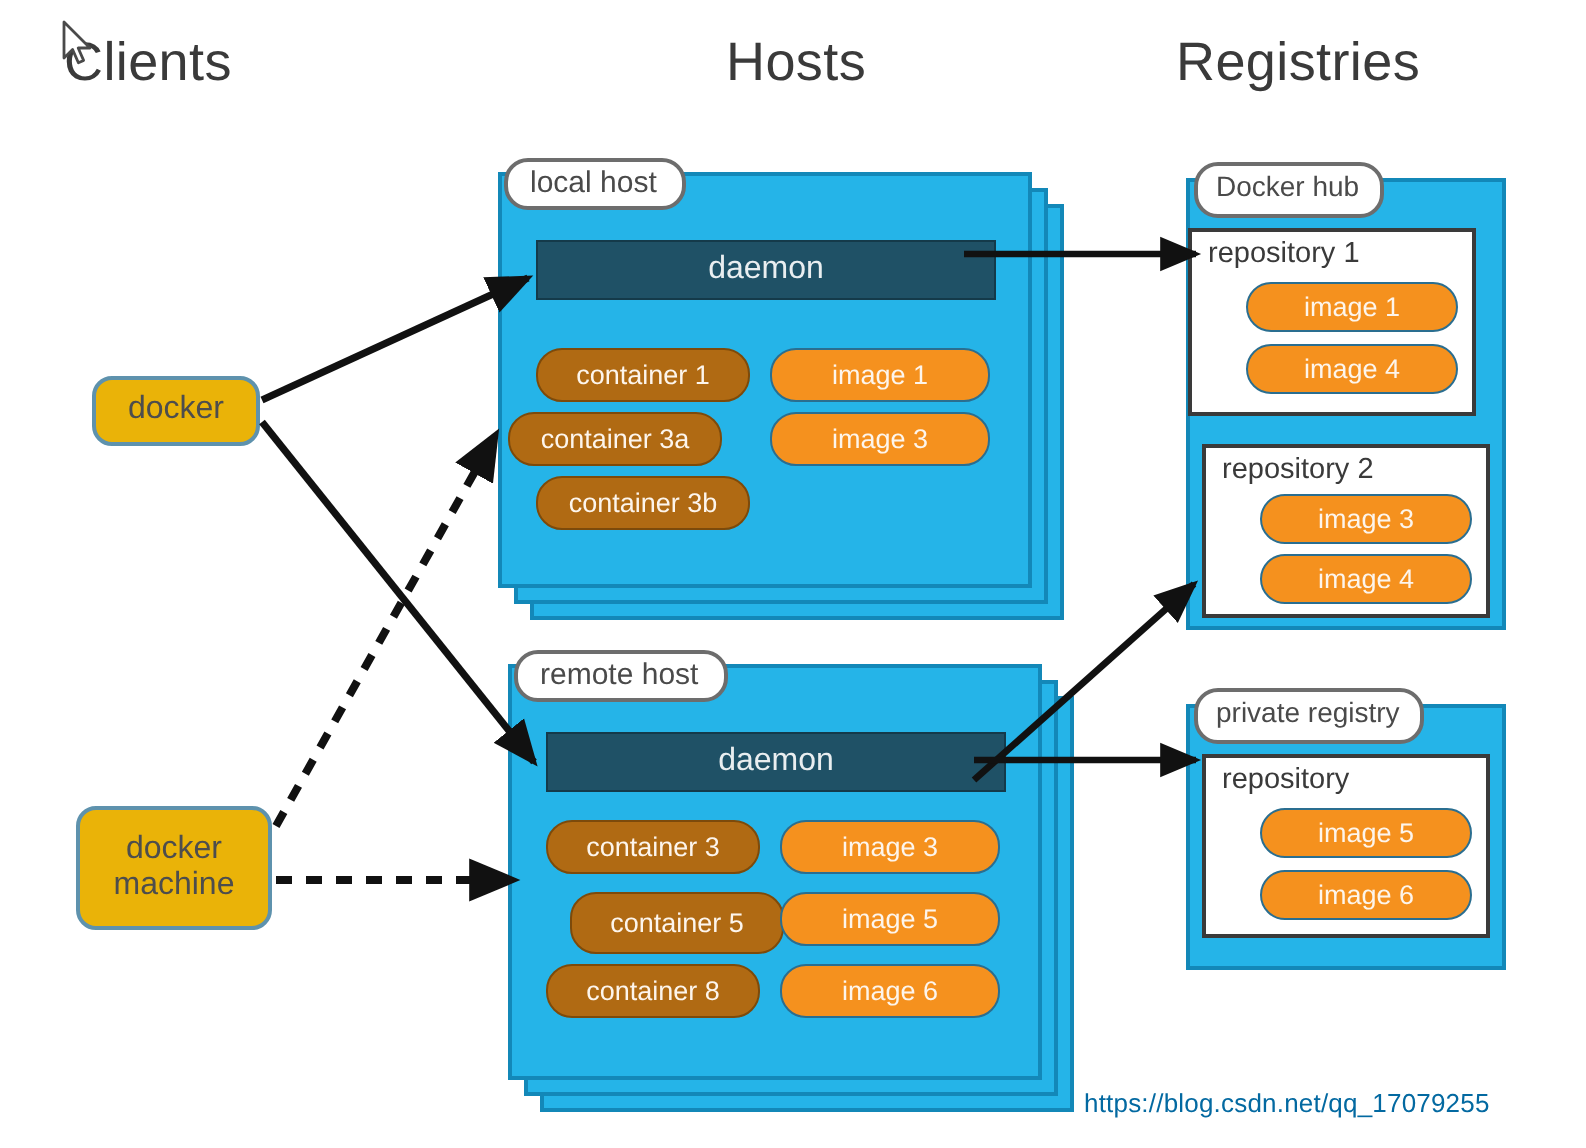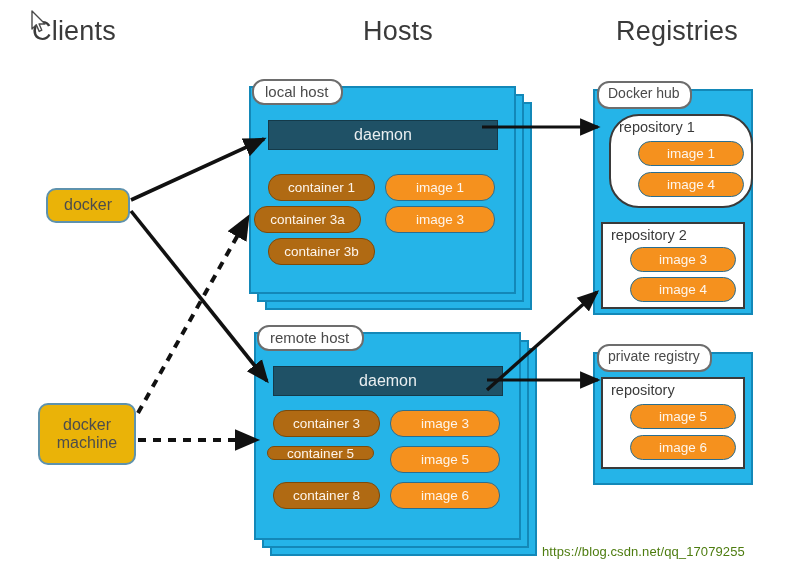--- a/index.html
+++ b/index.html
@@ -23,21 +23,21 @@
   .col-heading {
     position: absolute;
     font-size: 27px;
     color: #3a3a3a;
     font-weight: 400;
     letter-spacing: 0.2px;
     white-space: nowrap;
   }
   #heading-clients { left: 32px;  top: 16px; }
   #heading-hosts   { left: 363px; top: 16px; }
-  #heading-registries { left: 616px; top: 16px; }
+  #heading-registries { left: 588px; top: 16px; }
 
   
   #mouse-cursor {
     position: absolute;
     left: 30px;
     top: 10px;
     width: 18px;
     height: 24px;
   }
 
@@ -170,21 +170,21 @@
     pointer-events: none;
     z-index: 8;
   }
 
   
   #watermark {
     position: absolute;
     left: 542px;
     top: 544px;
     font-size: 13px;
-    color: #4d7c0f;
+    color: #0369a1;
     white-space: nowrap;
     letter-spacing: 0.1px;
   }
 </style>
 </head>
 <body>
 
 <div id="stage">
 
   <div class="col-heading" id="heading-clients">Clients</div>
@@ -240,21 +240,21 @@
 
     <div class="host-label" style="left:3px; top:-7px;">remote host</div>
 
     <div class="daemon-bar" style="left:19px; top:34px; width:230px; height:30px;">
       <span>daemon</span>
     </div>
 
     <div class="pill pill-container" style="left:19px; top:78px; width:107px; height:27px;">
       <span>container 3</span>
     </div>
-    <div class="pill pill-container" style="left:13px; top:114px; width:107px; height:14px;">
+    <div class="pill pill-container" style="left:31px; top:114px; width:107px; height:31px;">
       <span>container 5</span>
     </div>
     <div class="pill pill-container" style="left:19px; top:150px; width:107px; height:27px;">
       <span>container 8</span>
     </div>
 
     <div class="pill pill-image" style="left:136px; top:78px; width:110px; height:27px;">
       <span>image 3</span>
     </div>
     <div class="pill pill-image" style="left:136px; top:114px; width:110px; height:27px;">
@@ -263,21 +263,21 @@
     <div class="pill pill-image" style="left:136px; top:150px; width:110px; height:27px;">
       <span>image 6</span>
     </div>
   </div>
 
   <div class="registry-stack" id="stack-docker-hub" style="left:593px; top:89px; width:167px; height:230px;">
     <div class="registry-body" style="width:160px; height:226px;"></div>
 
     <div class="registry-label" style="left:4px; top:-8px;">Docker hub</div>
 
-    <div class="repo-box" style="left:16px; top:25px; width:144px; height:94px;border-radius:30px;">
+    <div class="repo-box" style="left:1px; top:25px; width:144px; height:94px;">
       <div class="repo-title">repository 1</div>
       <div class="pill pill-image" style="left:27px; top:25px; width:106px; height:25px;">
         <span>image 1</span>
       </div>
       <div class="pill pill-image" style="left:27px; top:56px; width:106px; height:25px;">
         <span>image 4</span>
       </div>
     </div>
 
     <div class="repo-box" style="left:8px; top:133px; width:144px; height:87px;">

